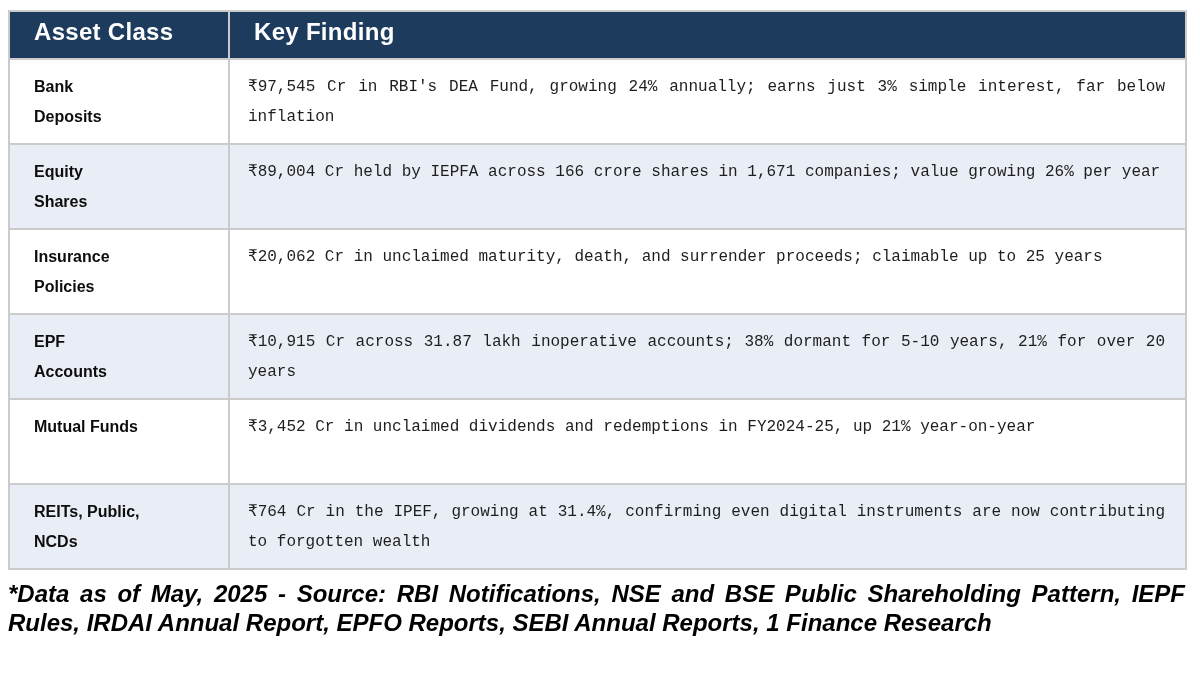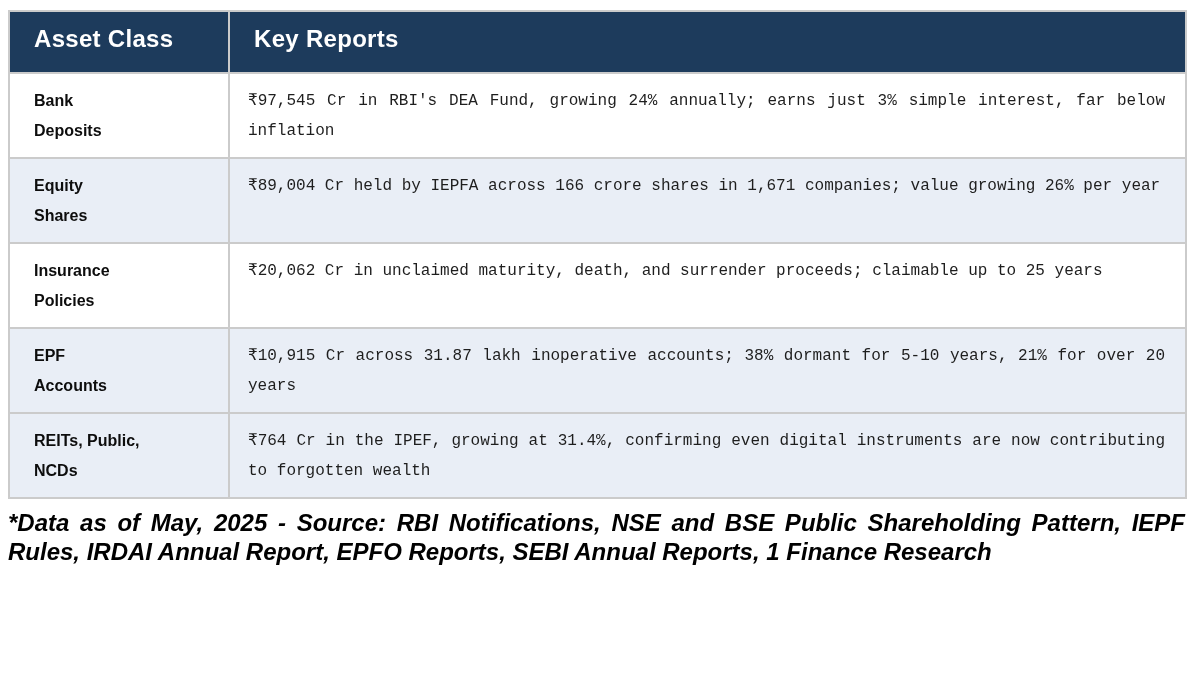--- a/index.html
+++ b/index.html
@@ -21,21 +21,21 @@
   }
   col.col-asset   { width: 220px; }
   col.col-finding { width: 957px; }
   th, td {
     border: 2px solid #cbcbcb;
     box-sizing: border-box;
   }
   th.header-cell {
     background: #1d3b5c;
     color: #ffffff;
-    height: 62px;
+    height: 48px;
     font-size: 24px;
     font-weight: 700;
     text-align: left;
     vertical-align: middle;
     padding: 0 8px 6px 24px;
     letter-spacing: 0.3px;
   }
   td {
     height: 85px;
     vertical-align: top;
@@ -75,21 +75,21 @@
 
 <div class="page">
   <table class="assets">
     <colgroup>
       <col class="col-asset">
       <col class="col-finding">
     </colgroup>
     <thead>
       <tr>
         <th class="header-cell">Asset Class</th>
-        <th class="header-cell">Key Reports</th>
+        <th class="header-cell">Key Finding</th>
       </tr>
     </thead>
     <tbody>
       <tr>
         <td class="asset">Bank
 Deposits</td>
         <td class="finding">₹97,545 Cr in RBI's DEA Fund, growing 24% annually; earns just 3% simple interest, far below inflation</td>
       </tr>
       <tr class="alt">
         <td class="asset">Equity
@@ -99,20 +99,24 @@
       <tr>
         <td class="asset">Insurance
 Policies</td>
         <td class="finding">₹20,062 Cr in unclaimed maturity, death, and surrender proceeds; claimable up to 25 years</td>
       </tr>
       <tr class="alt">
         <td class="asset">EPF
 Accounts</td>
         <td class="finding">₹10,915 Cr across 31.87 lakh inoperative accounts; 38% dormant for 5-10 years, 21% for over 20 years</td>
       </tr>
+      <tr>
+        <td class="asset">Mutual Funds</td>
+        <td class="finding">₹3,452 Cr in unclaimed dividends and redemptions in FY2024-25, up 21% year-on-year</td>
+      </tr>
       <tr class="alt">
         <td class="asset">REITs, Public,
 NCDs</td>
         <td class="finding">₹764 Cr in the IPEF, growing at 31.4%, confirming even digital instruments are now contributing to forgotten wealth</td>
       </tr>
     </tbody>
   </table>
   <p class="footnote">*Data as of May, 2025 - Source: RBI Notifications, NSE and BSE Public Shareholding Pattern, IEPF Rules, IRDAI Annual Report, EPFO Reports, SEBI Annual Reports, 1 Finance Research</p>
 </div>
 

